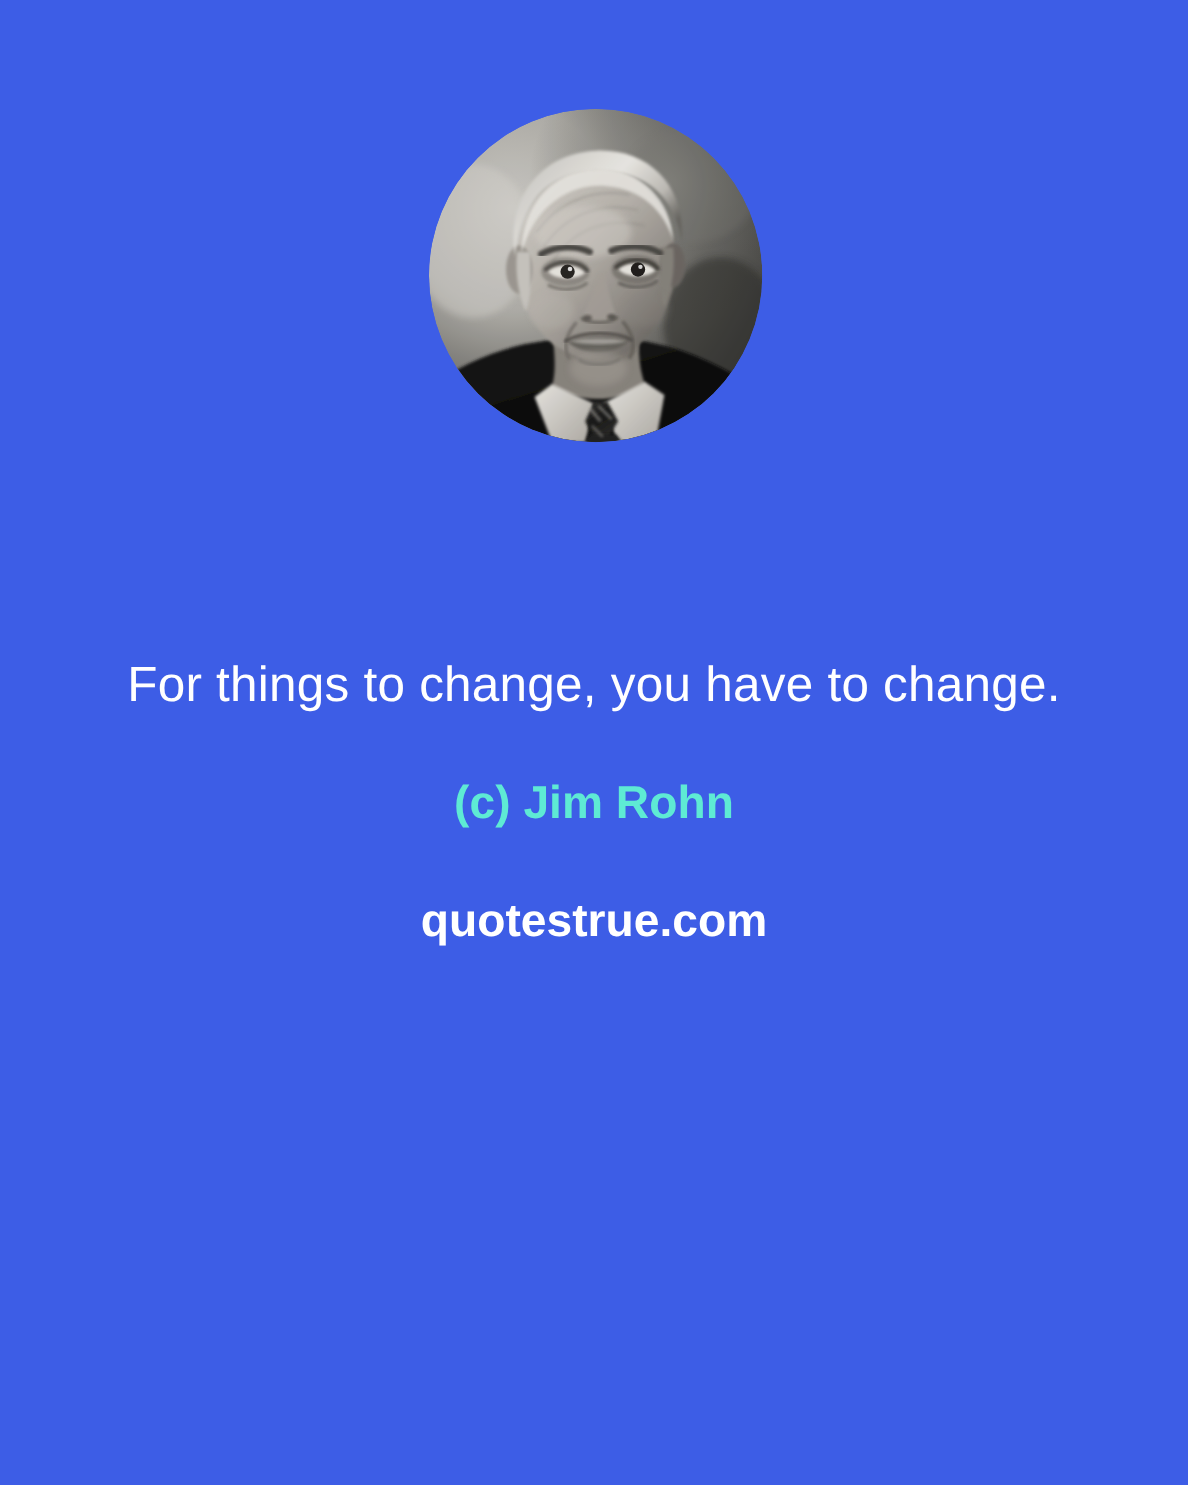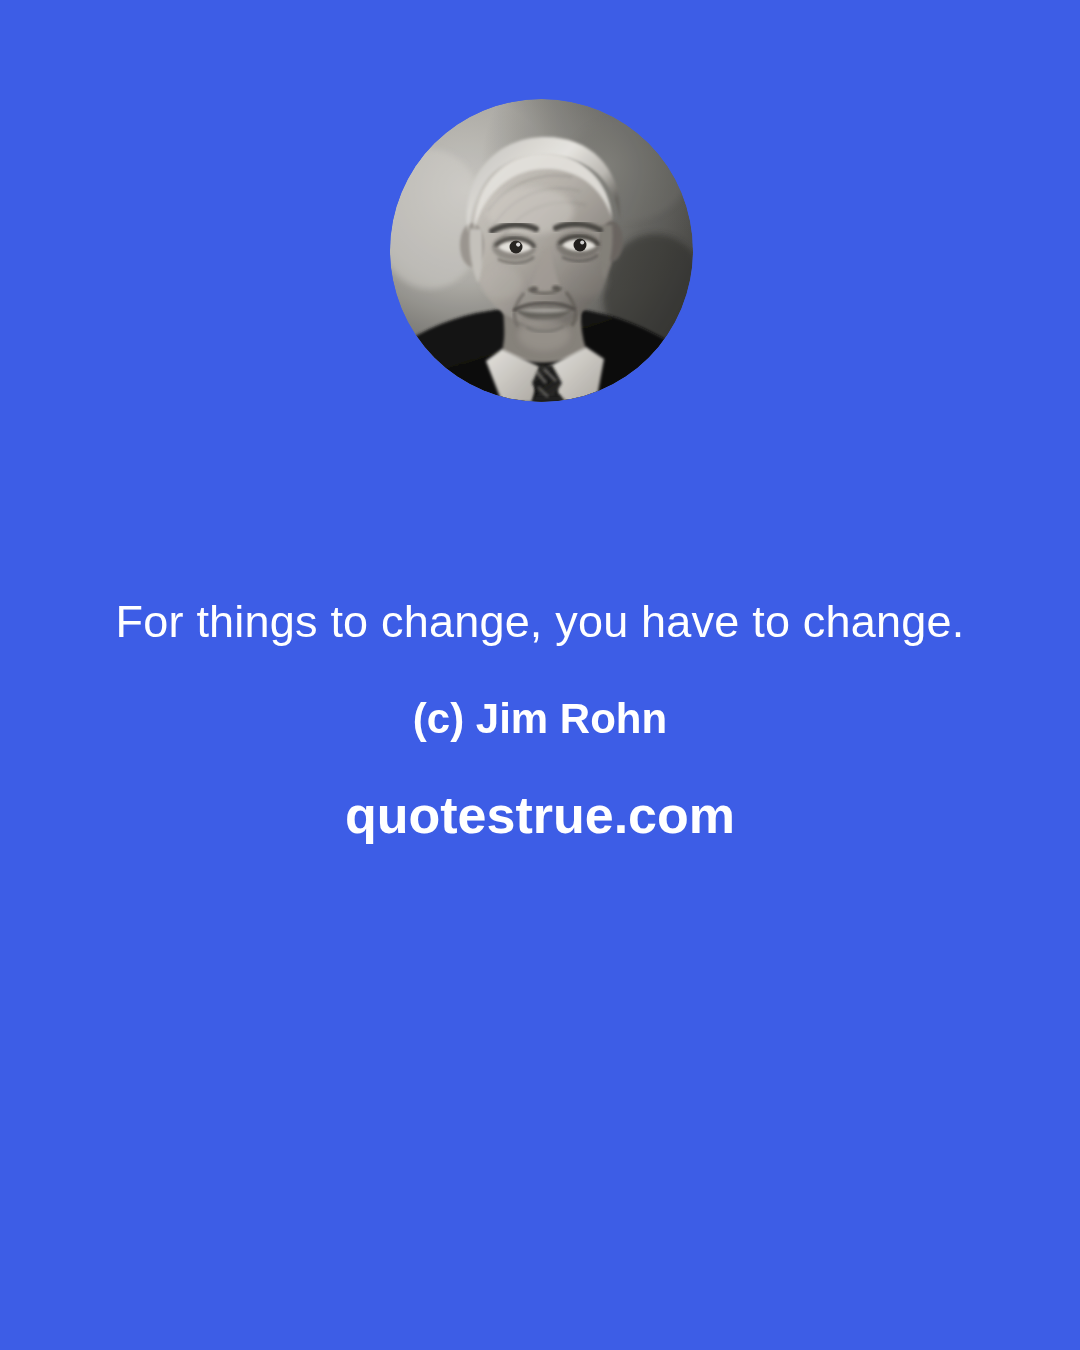--- a/index.html
+++ b/index.html
@@ -53,34 +53,34 @@
     padding: 0 82px;
     color: #ffffff;
     font-size: 45px;
     font-weight: 400;
     line-height: 94px;
     letter-spacing: 0.2px;
     font-family: "Liberation Sans", sans-serif;
   }
 
   .author-line {
-    margin: 4px;
+    margin: 15px;
     padding: 0;
-    color: #ffffff;
+    color: #5eead4;
     font-size: 42px;
     font-weight: 700;
     line-height: 92px;
     font-family: "Liberation Sans", sans-serif;
   }
 
   .site-line {
     margin: 0;
     padding: 0;
     color: #ffffff;
-    font-size: 52px;
+    font-size: 42px;
     font-weight: 700;
     line-height: 92px;
     font-family: "Liberation Sans", sans-serif;
   }
 </style>
 </head>
 <body>
 
 <div class="quote-card">
 

